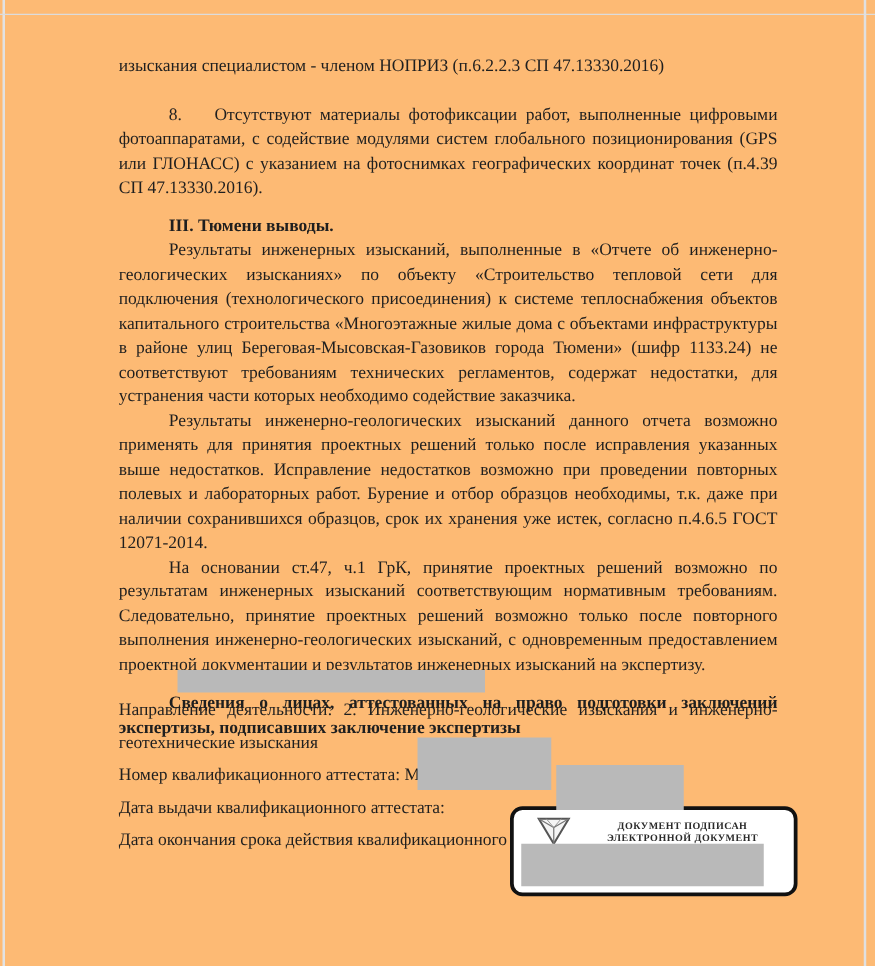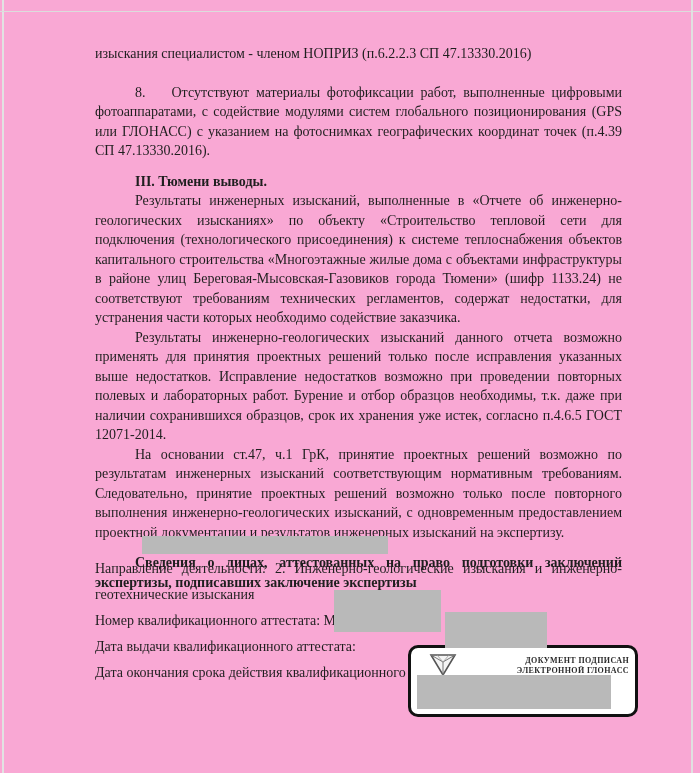--- a/index.html
+++ b/index.html
@@ -2,21 +2,21 @@
 <html lang="ru"><head>
 <meta charset="utf-8">
 <style>
   html,body{margin:0;padding:0;}
   body{
     width:700px;height:773px;overflow:hidden;background:#ffffff;
     font-family:"Liberation Serif","DejaVu Serif",serif;
     color:#1f1f1f;
     position:relative;
   }
-  .page{position:absolute;inset:0;background:#f9a8d4;}
+  .page{position:absolute;inset:0;background:#fdba74;}
   
   .edge{position:absolute;background:#d9d9d9;}
   .edge-left{left:2px;top:0;bottom:0;width:2px;background:#e2e2e2;}
   .edge-top{left:0;right:0;top:11px;height:1px;background:#dcdcdc;}
   .edge-right{left:691px;top:0;bottom:0;width:2px;background:#e0e0e0;}
 
   
   .textcol{
     position:absolute;left:95px;top:44px;width:527px;
     font-size:14px;line-height:19.5px;text-align:justify;
@@ -44,21 +44,21 @@
 
   
   .stamp{
     position:absolute;left:408px;top:645px;width:224px;height:66px;
     border:3px solid #111111;border-radius:10px;background:#ffffff;z-index:2;
   }
   .stamp-icon{position:absolute;left:18px;top:5px;width:28px;height:24px;}
   .stamp-text{
     position:absolute;left:52px;right:6px;top:8px;
     font-size:8px;font-weight:bold;line-height:10px;
-    letter-spacing:0.4px;text-align:right;color:#2a2a2a;
+    letter-spacing:0.4px;text-align:center;color:#2a2a2a;
   }
   .stamp-redact{
     position:absolute;left:6px;top:27px;width:194px;height:34px;
     background:#b9b9b9;
   }
 </style>
 </head>
 <body>
 
 <div class="page">
@@ -97,18 +97,18 @@
       <svg width="28" height="24" viewBox="0 0 28 24">
         <polygon points="2,2 26,2 14,22" fill="#f4f4f4" stroke="#555555" stroke-width="1.6"></polygon>
         <polyline points="2,2 14,9 26,2" fill="none" stroke="#777777" stroke-width="1"></polyline>
         <line x1="14" y1="9" x2="14" y2="22" stroke="#777777" stroke-width="1"></line>
         <line x1="8" y1="2" x2="14" y2="9" stroke="#999999" stroke-width="0.8"></line>
         <line x1="20" y1="2" x2="14" y2="9" stroke="#999999" stroke-width="0.8"></line>
       </svg>
     </span>
     <span class="stamp-text">
       <span>ДОКУМЕНТ ПОДПИСАН</span><br>
-      <span>ЭЛЕКТРОННОЙ ГЛОНАСС</span>
+      <span>ЭЛЕКТРОННОЙ ДОКУМЕНТ</span>
     </span>
     <span class="stamp-redact"></span>
   </div>
 
 </div>
 
 </body></html>

